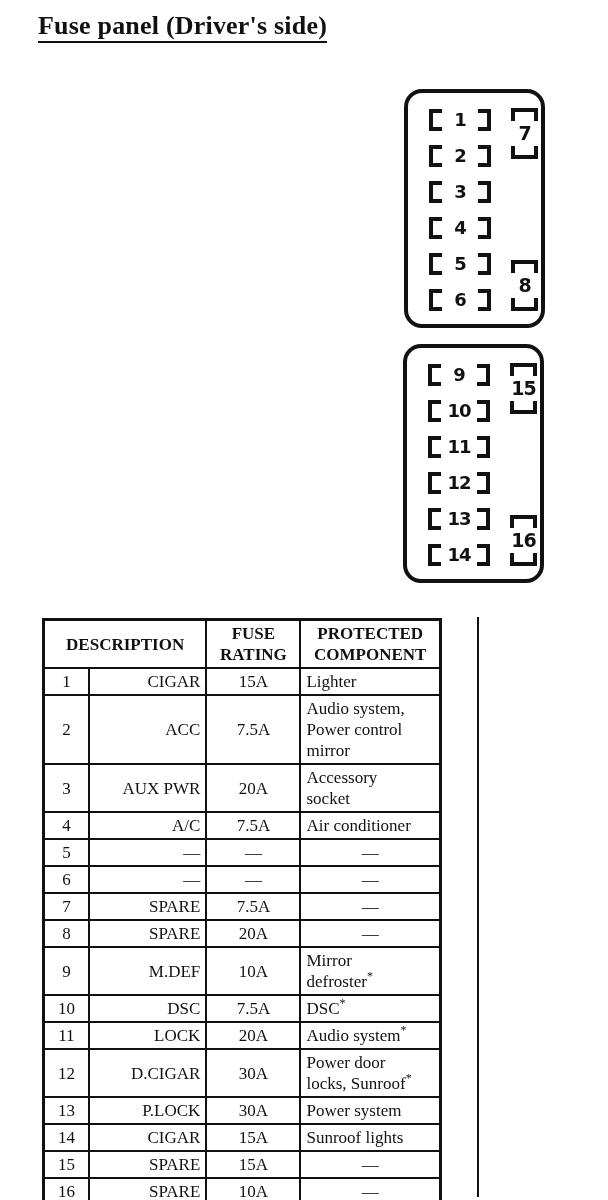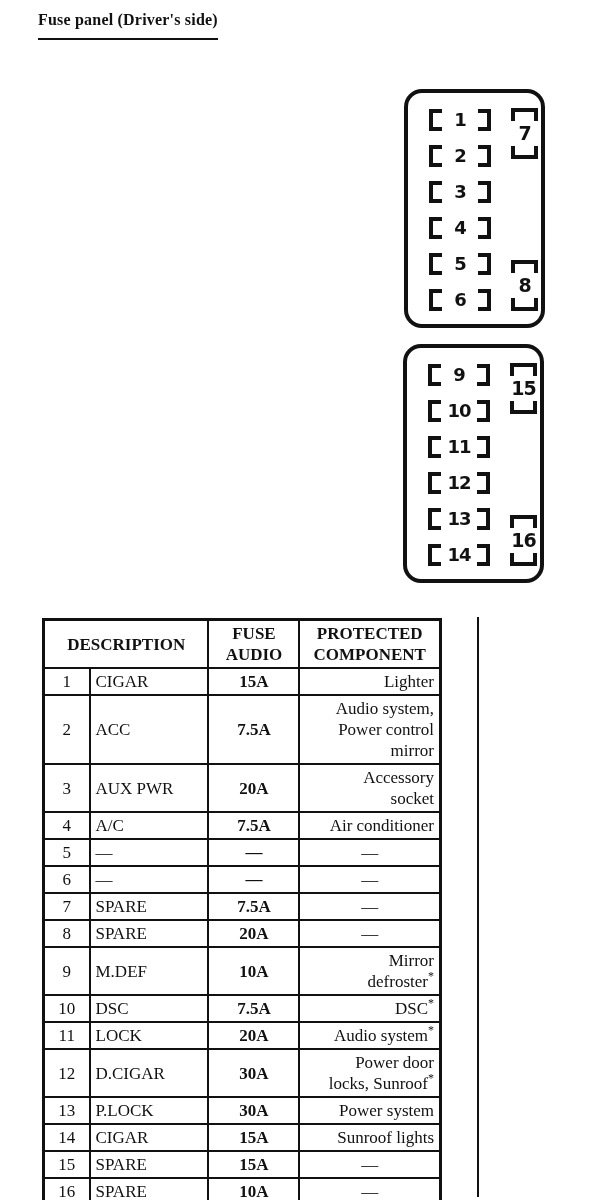--- a/index.html
+++ b/index.html
@@ -8,23 +8,23 @@
     width: 608px; height: 1200px;
     background: #ffffff;
     font-family: "Liberation Serif", serif;
     color: #111;
     overflow: hidden;
   }
 
   
   .title {
     position: absolute; left: 38px; top: 11px;
-    font-size: 16px; font-weight: bold;
+    font-size: 26px; font-weight: bold;
     border-bottom: 2.5px solid #111;
-    padding-bottom: 9px;
+    padding-bottom: 0;
     letter-spacing: 0.2px;
   }
 
   
   .fusebox {
     position: absolute;
     width: 133px; height: 231px;
     border: 4px solid #111;
     border-radius: 18px;
     background: #fff;
@@ -80,23 +80,23 @@
     padding: 2px 5px;
     vertical-align: middle;
     background: #fff;
   }
   .fuse-table { border: 3px solid #111; }
   .fuse-table th {
     font-weight: bold; text-align: center;
     height: 42px; font-size: 17px;
   }
   .col-no   { width: 41px;  text-align: center; }
-  .col-desc { width: 124px; text-align: left; margin-top: 40px; }
-  .col-rating { width: 95px; text-align: center; font-weight: bold; }
-  .col-comp { width: 140px; text-align: right; white-space: pre-line; }
+  .col-desc { width: 124px; text-align: right; margin-top: 40px; }
+  .col-rating { width: 95px; text-align: center; }
+  .col-comp { width: 140px; text-align: left; white-space: pre-line; }
   .col-comp.dash { text-align: center; }
   .fuse-table sup { font-size: 12px; line-height: 0; }
 
   
   .page-rule {
     position: absolute; left: 477px; top: 617px;
     width: 2px; height: 580px; background: #111;
   }
 </style>
 </head>
@@ -199,21 +199,21 @@
   <table class="fuse-table">
     <colgroup>
       <col style="width:41px">
         <col style="width:124px">
         <col style="width:95px">
         <col style="width:140px">
     </colgroup>
     <thead>
       <tr>
         <th colspan="2">DESCRIPTION</th>
-        <th>FUSE AUDIO</th>
+        <th>FUSE RATING</th>
         <th>PROTECTED COMPONENT</th>
       </tr>
     </thead>
     <tbody>
         <tr>
           <td class="col-no">1</td>
           <td class="col-desc">CIGAR</td>
           <td class="col-rating">15A</td>
           <td class="col-comp">Lighter</td>
         </tr>

